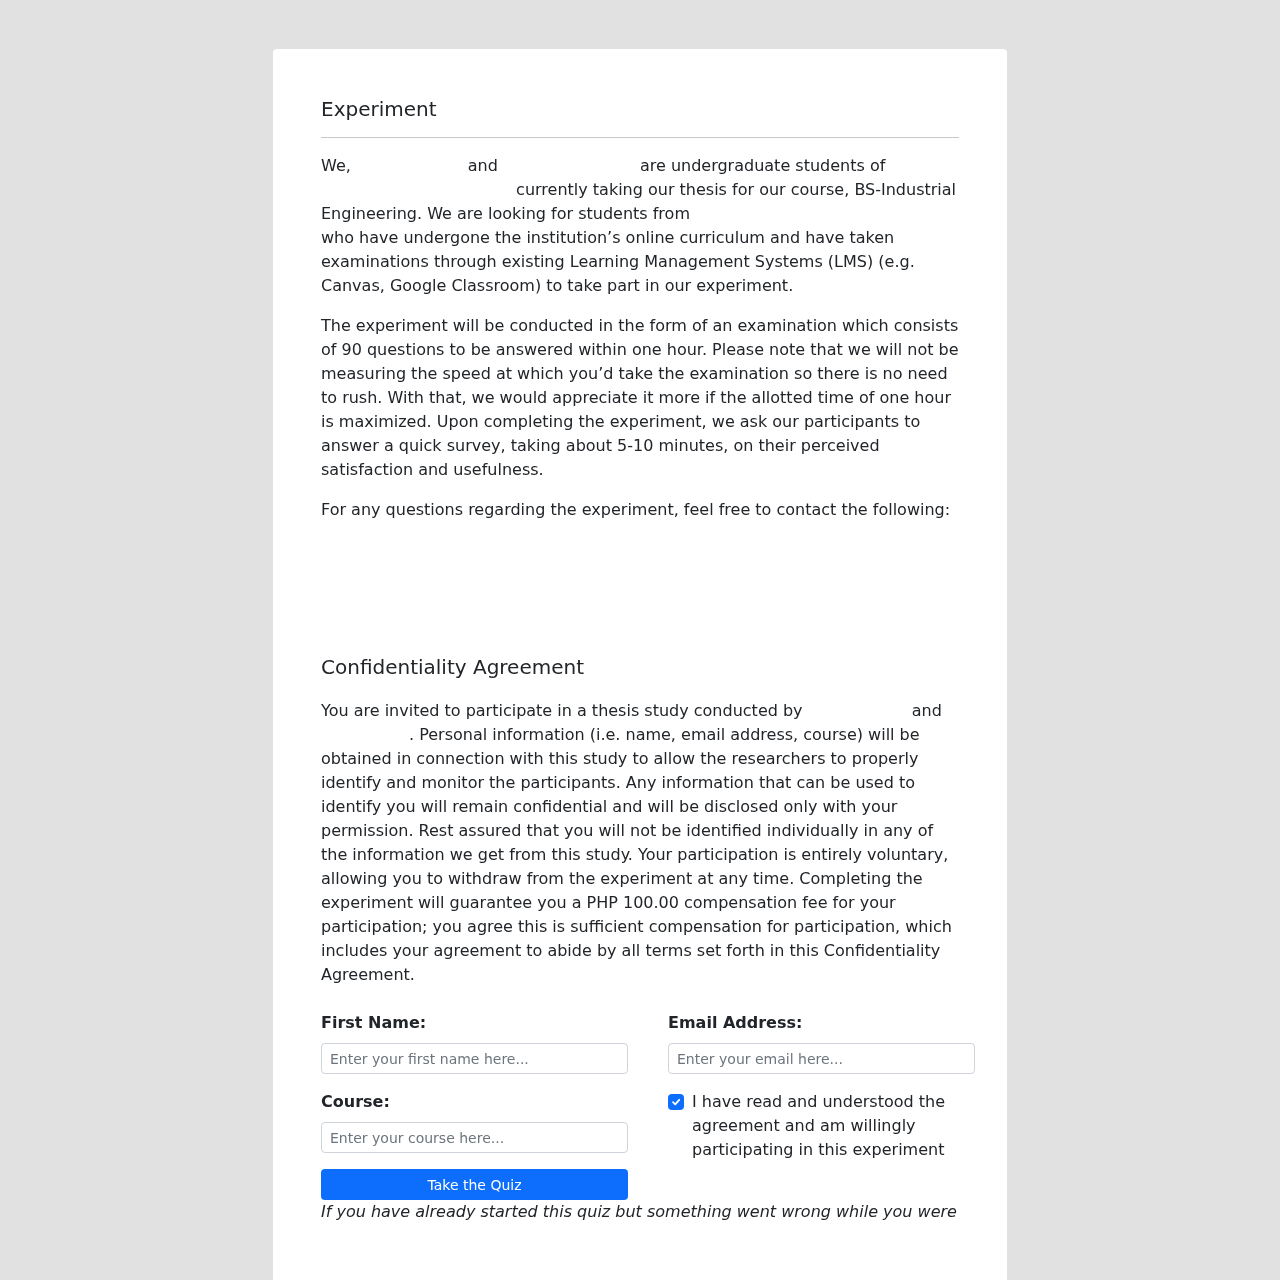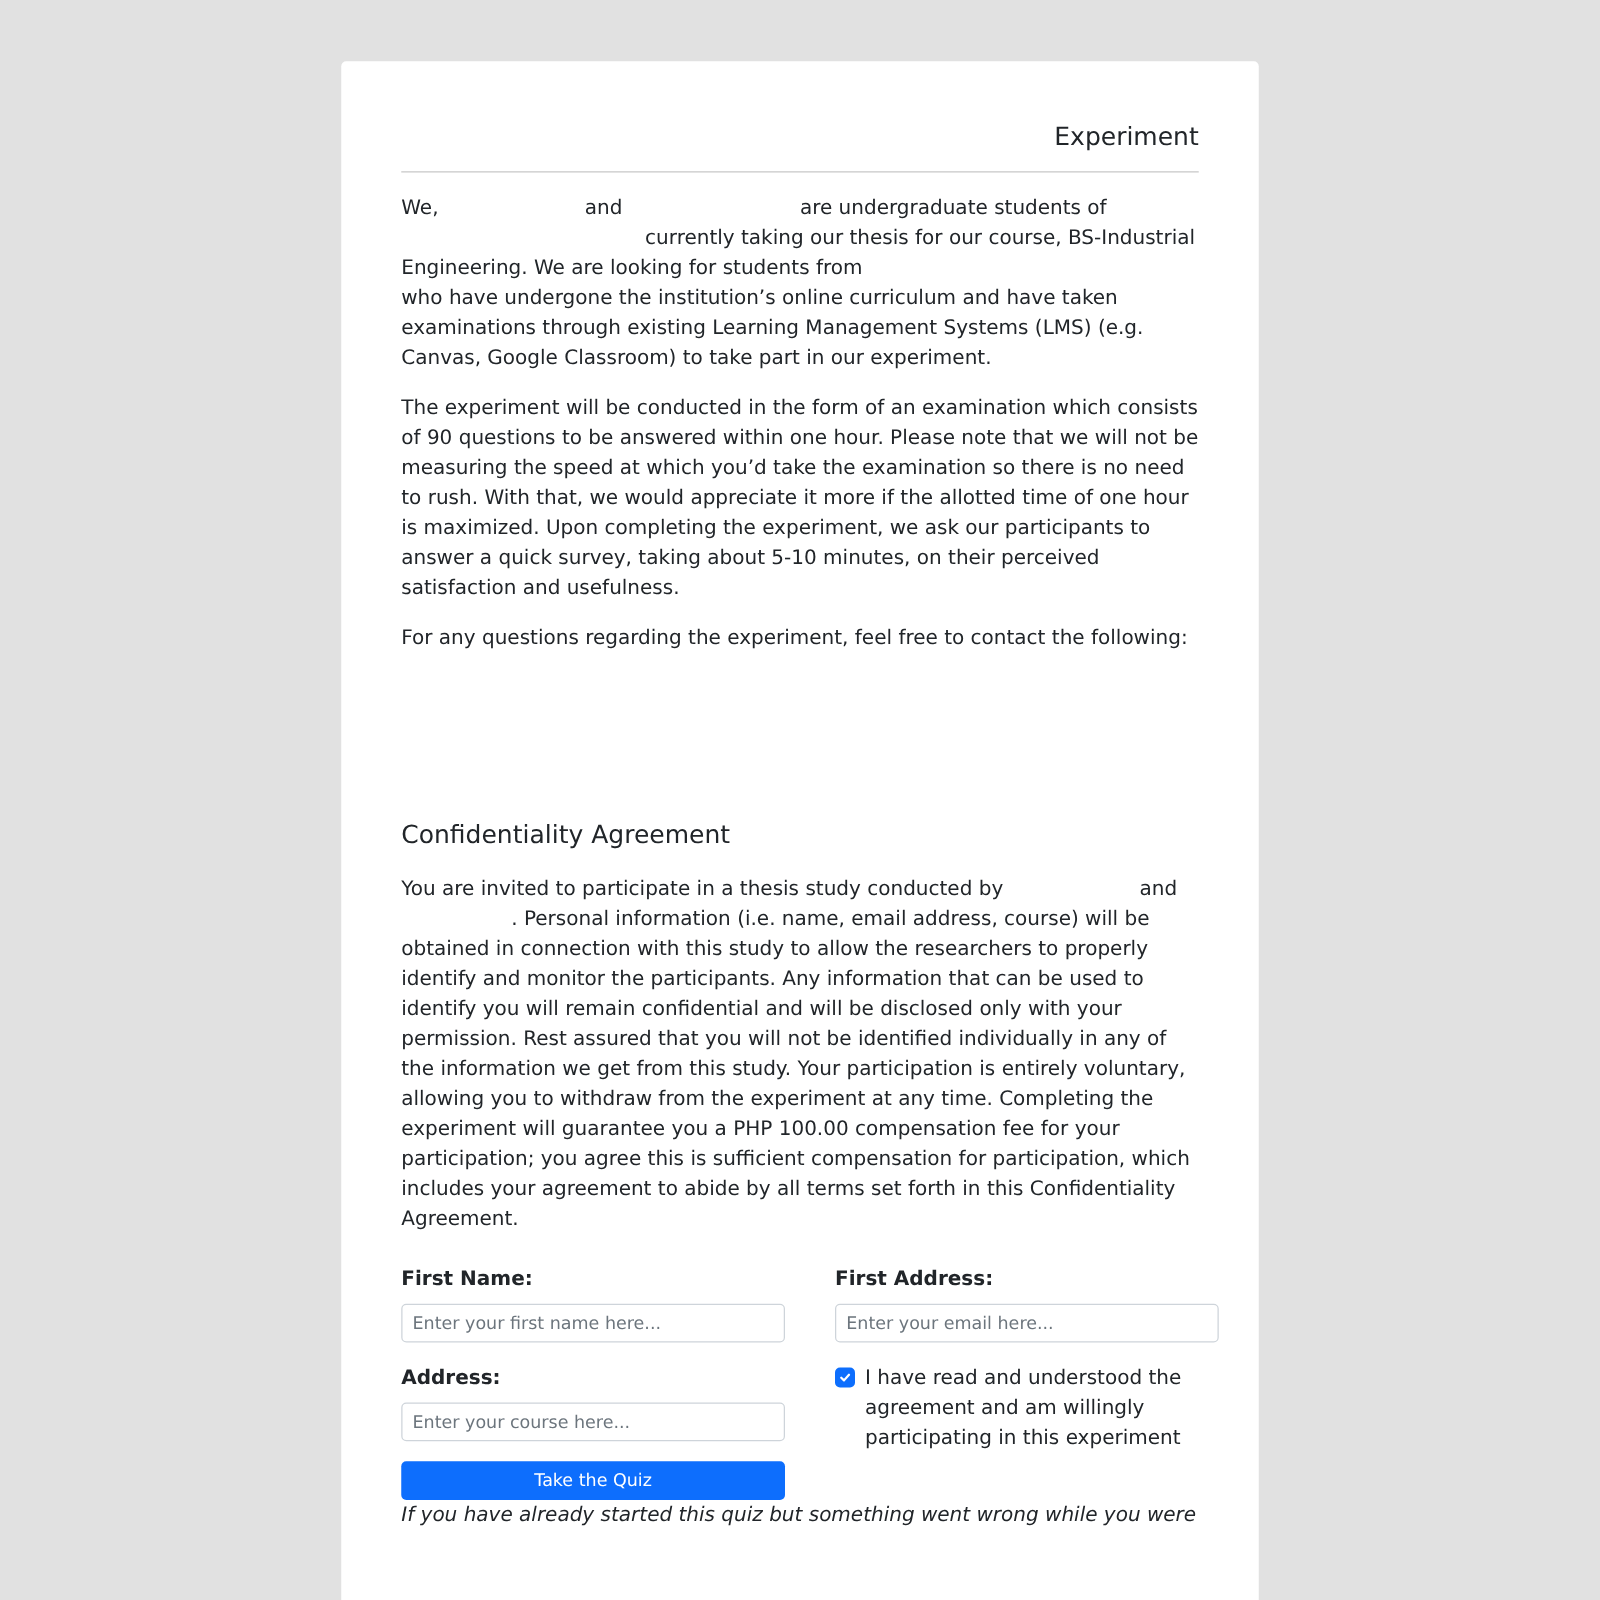--- a/index.html
+++ b/index.html
@@ -28,21 +28,20 @@
     .section-title {
       font-size: 20px;
       font-weight: 400;
       margin: 0;
       line-height: 24px;
     }
     .exp-title {
       padding-top: 48px;
       padding-bottom: 16px;
       border-bottom: 1px solid #c8c8c8;
-      text-align: right;
     }
     p {
       font-size: 16px;
       line-height: 24px;
       margin: 0 0 16px 0;
     }
     .intro { margin-top: 16px; }
     .redact {
       display: inline-block;
       height: 1px;
@@ -132,25 +131,25 @@
   <h2 class="section-title conf-title">Confidentiality Agreement</h2>
 
   <p><span>You are invited to participate in a thesis study conducted by</span><span class="redact" style="width:104px"></span> <span>and</span> <span class="redact" style="width:88px"></span><span>. Personal information (i.e. name, email address, course) will be obtained in connection with this study to allow the researchers to properly identify and monitor the participants. Any information that can be used to identify you will remain confidential and will be disclosed only with your permission. Rest assured that you will not be identified individually in any of the information we get from this study. Your participation is entirely voluntary, allowing you to withdraw from the experiment at any time. Completing the experiment will guarantee you a PHP 100.00 compensation fee for your participation; you agree this is sufficient compensation for participation, which includes your agreement to abide by all terms set forth in this Confidentiality Agreement.</span></p>
 
   <div class="form-grid">
     <div class="field">
       <label>First Name:</label>
       <input type="text" placeholder="Enter your first name here..." style="">
     </div>
     <div class="field">
-      <label>First Address:</label>
+      <label>Email Address:</label>
       <input type="text" placeholder="Enter your email here..." style="">
     </div>
     <div class="field">
-      <label>Address:</label>
+      <label>Course:</label>
       <input type="text" placeholder="Enter your course here..." style="">
     </div>
     <div class="check-row">
       <div class="checkbox">
         <svg width="10" height="10" viewBox="0 0 10 10">
           <path d="M2 5.2 L4.2 7.3 L8.2 2.8" stroke="#ffffff" stroke-width="1.8" fill="none" stroke-linecap="round" stroke-linejoin="round"></path>
         </svg>
       </div>
       <span class="check-label">I have read and understood the agreement and am willingly participating in this experiment</span>
     </div>

